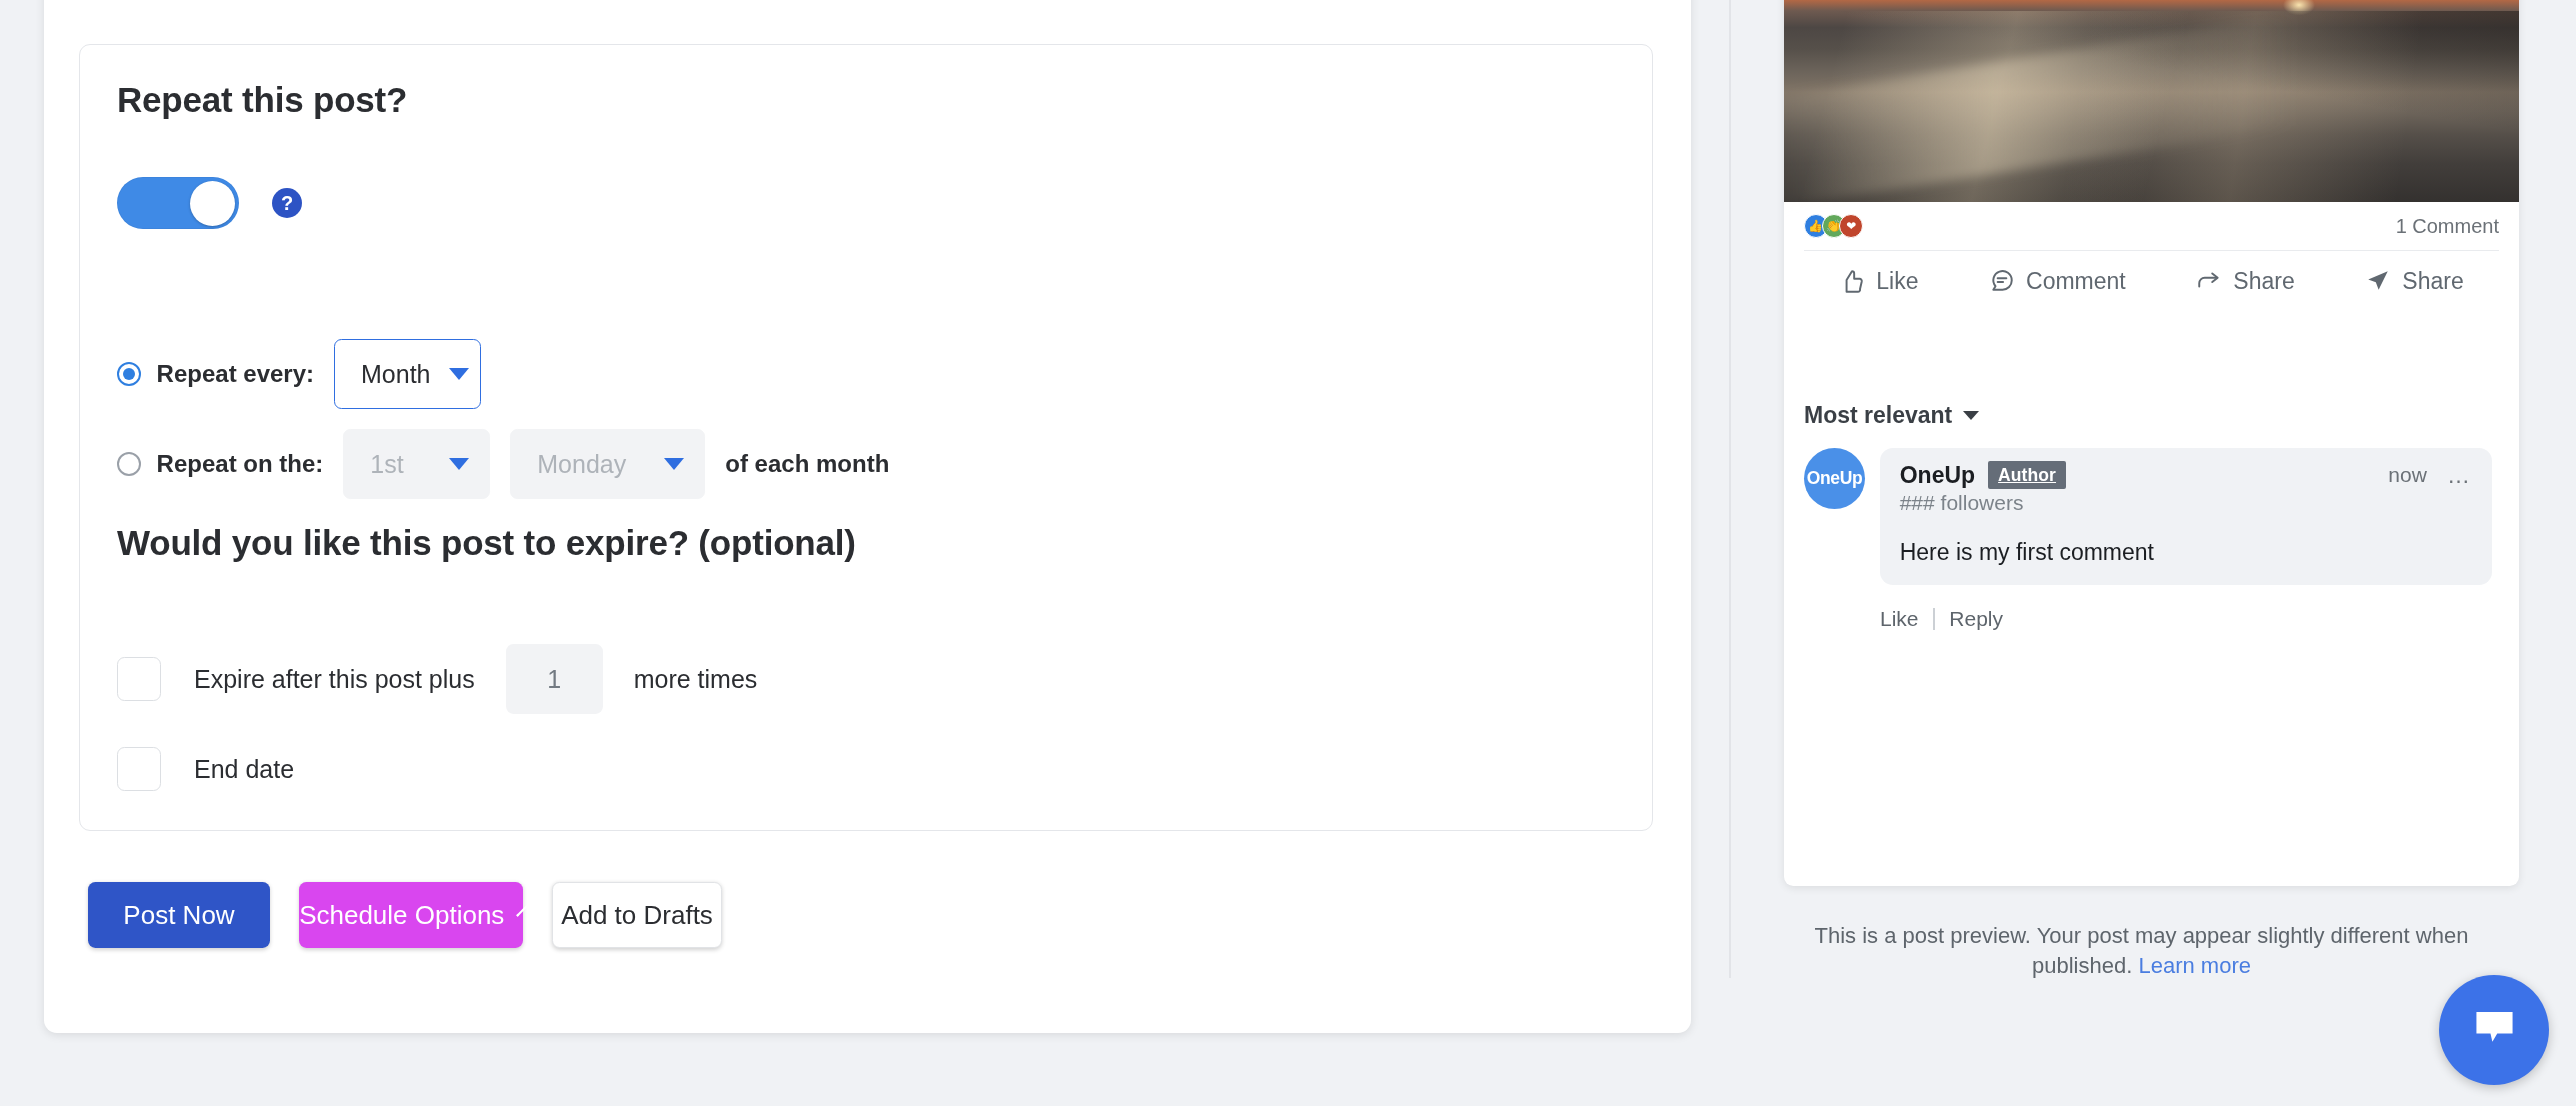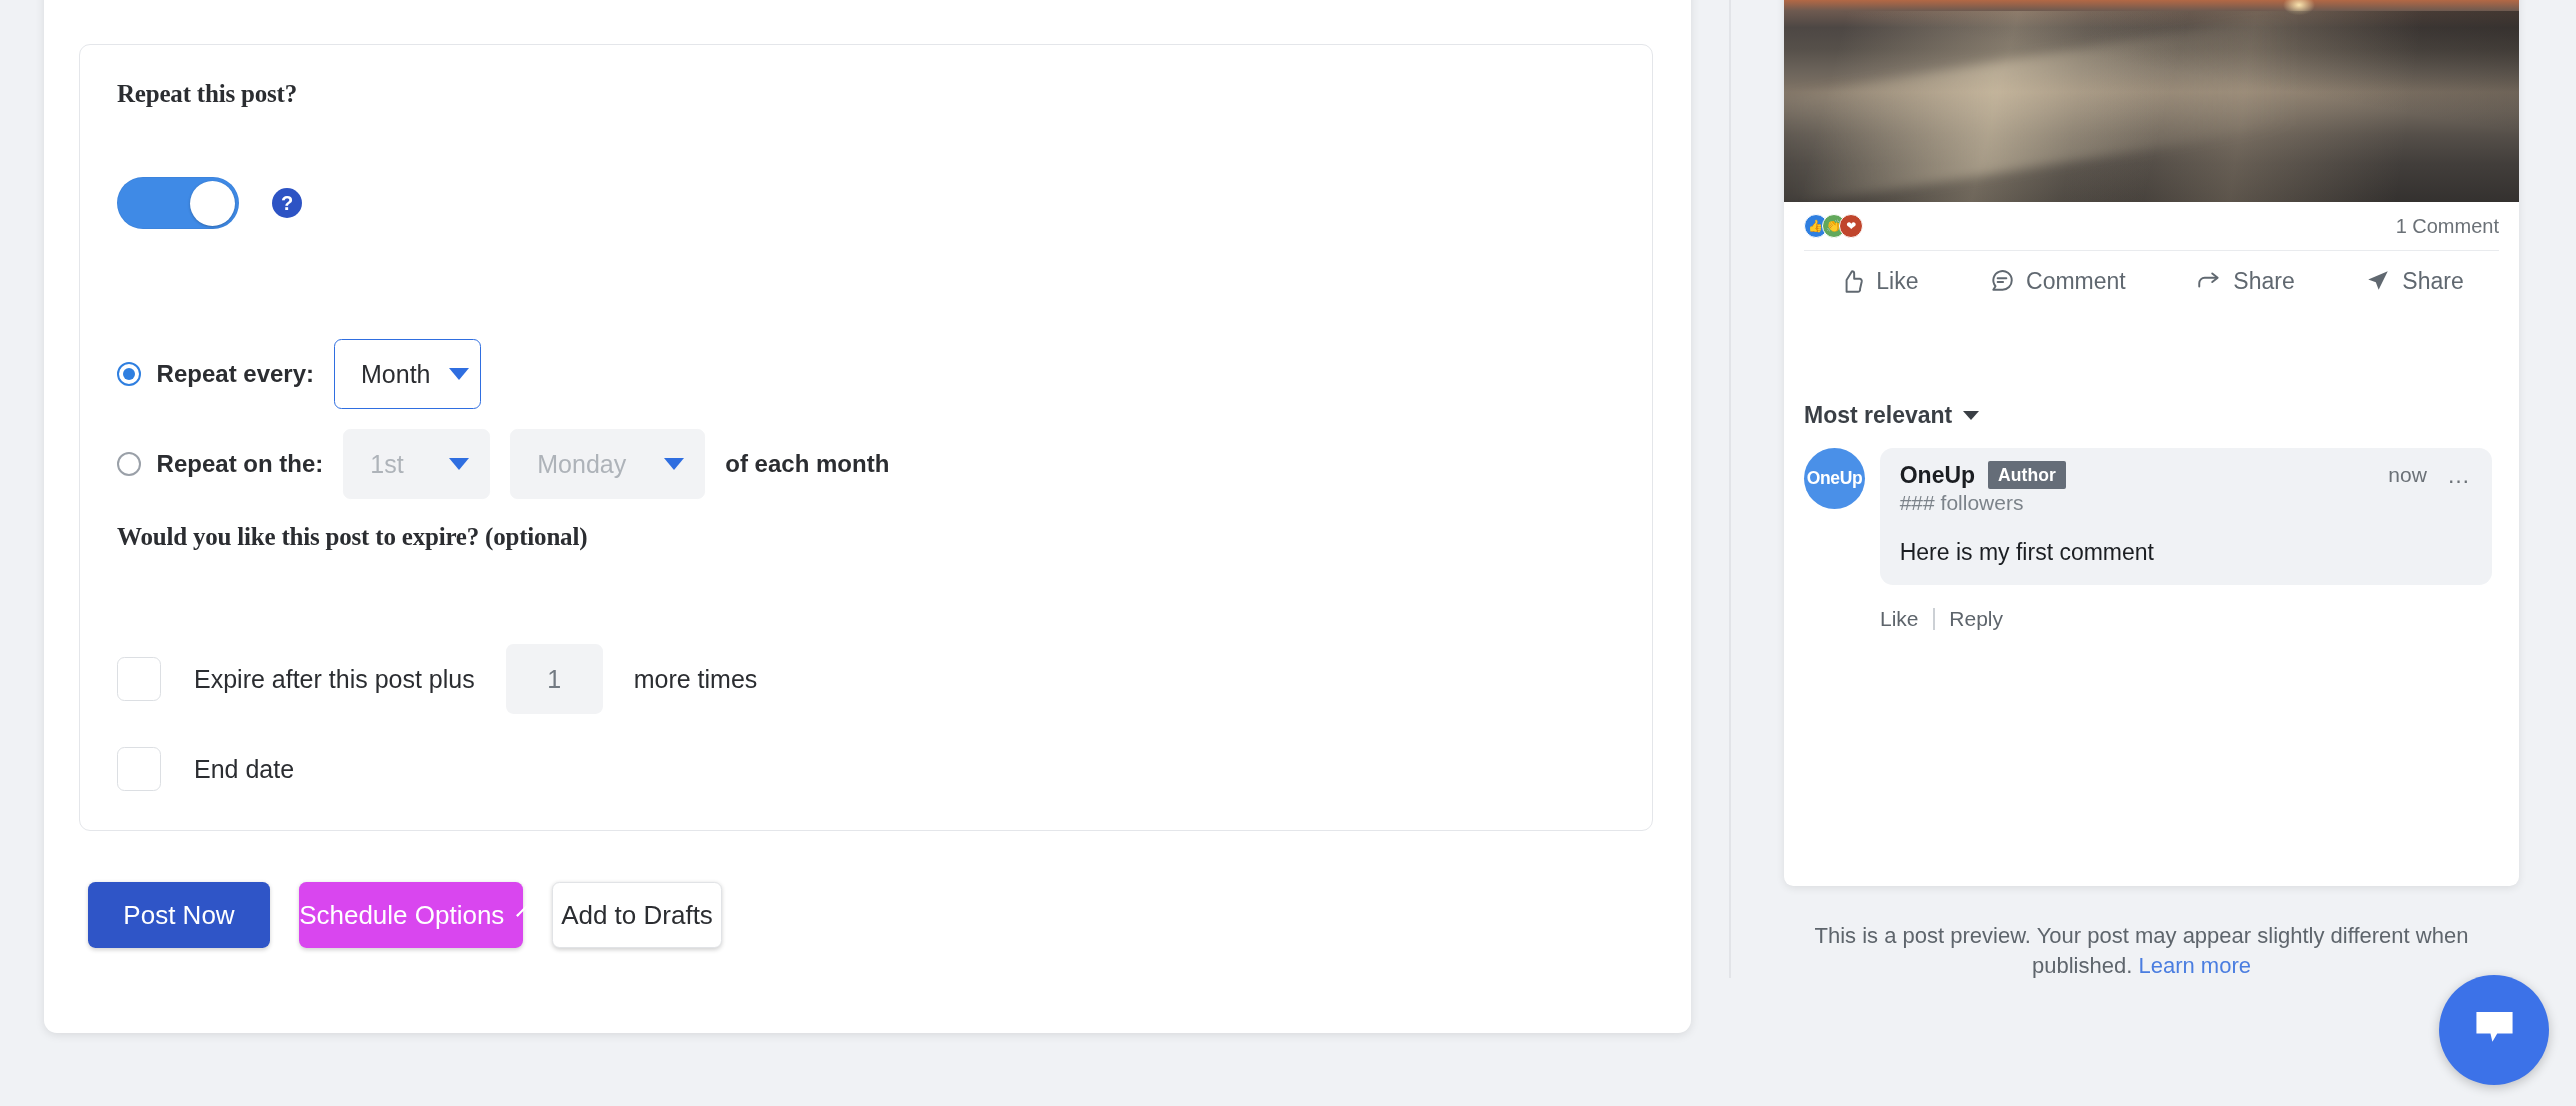--- a/index.html
+++ b/index.html
@@ -23,22 +23,22 @@
   .repeat-panel {
     position: absolute; left: 35px; top: 81px;
     width: 1574px; height: 787px;
     background: #fff;
     border: 1.4px solid #e4e6ea;
     border-radius: 11px;
   }
 
   .section-title {
     position: absolute;
-    font-size: 25px; font-weight: 700; color: #2b2d31;
-    letter-spacing: -0.2px; white-space: nowrap; font-family: Liberation Serif, serif;
+    font-size: 35px; font-weight: 700; color: #2b2d31;
+    letter-spacing: -0.2px; white-space: nowrap;
   }
   .title-repeat { left: 37px; top: 35px; }
   .title-expire { left: 37px; top: 478px; }
 
   
   .toggle-row { position: absolute; left: 37px; top: 132px; display: flex; align-items: center; }
   .toggle {
     width: 122px; height: 52px; border-radius: 27px;
     background: #3f8ae6; position: relative; cursor: pointer;
     box-shadow: inset 0 0 0 0.9px rgba(0,0,0,.04);
@@ -252,21 +252,21 @@
   .bubble {
     margin-left: 14.7px; width: 612px;
     background: #f0f2f5; border-radius: 13px;
     padding: 13px 20px 18.4px 20px;
   }
   .bubble-head { display: flex; align-items: center; }
   .author-name { font-size: 23px; font-weight: 700; color: #1b1e22; }
   .author-tag {
     margin-left: 13px; background: #656d78; color: #fff;
     font-size: 17.5px; font-weight: 700; border-radius: 2px;
-    padding: 3.7px 10px; letter-spacing: 0.1px;
+    padding: 3.7px 10px; letter-spacing: 0.1px; text-decoration: underline;
   }
   .head-right { margin-left: auto; display: flex; align-items: center; gap: 20px; }
   .time-text { font-size: 21px; color: #6b7177; }
   .dots { font-size: 23px; color: #6b7177; letter-spacing: 1.8px; line-height: .8; cursor: pointer; }
   .followers { font-size: 21px; color: #7c838a; margin-top: 1.8px; }
   .comment-text { font-size: 23px; color: #1b1e22; margin-top: 24px; }
 
   .comment-actions {
     position: absolute; left: 96px; top: 644px;
     display: flex; align-items: center; gap: 14.7px;

